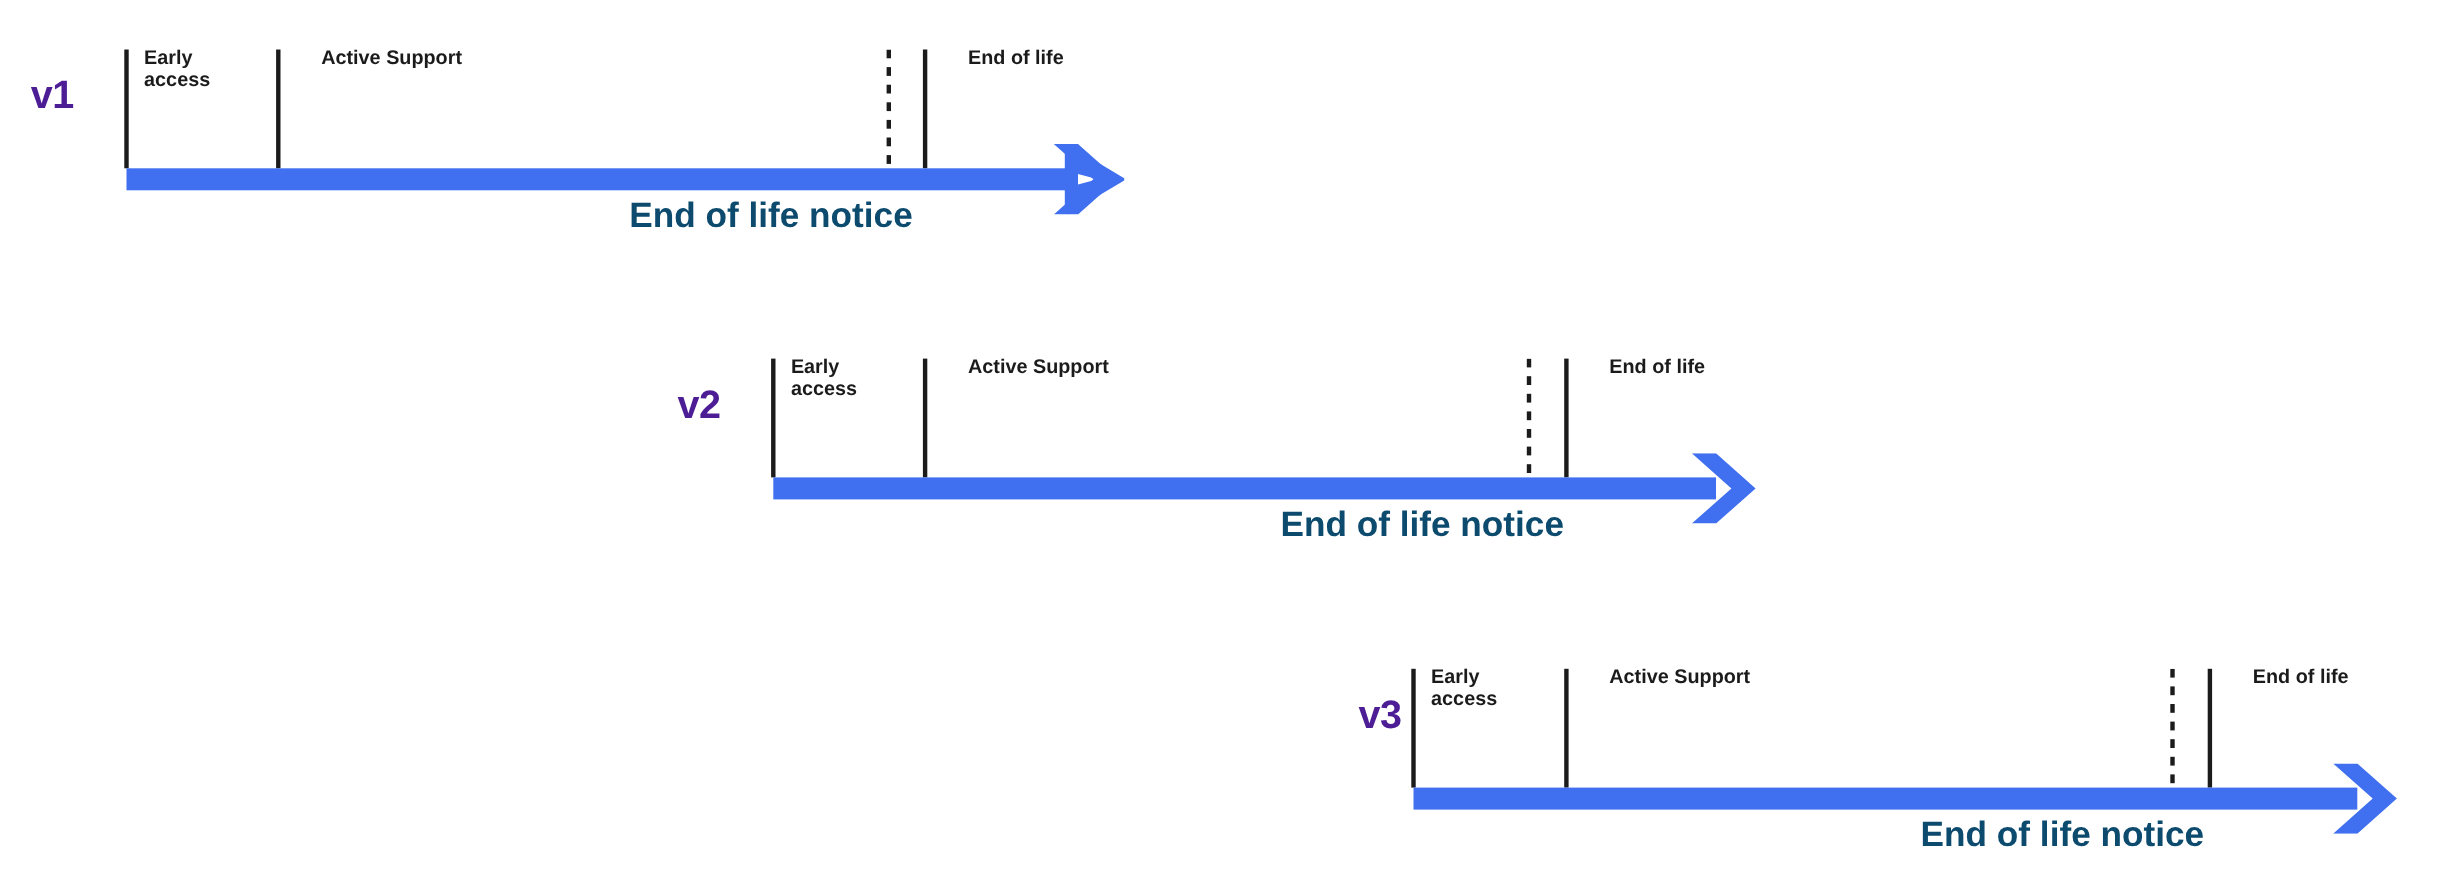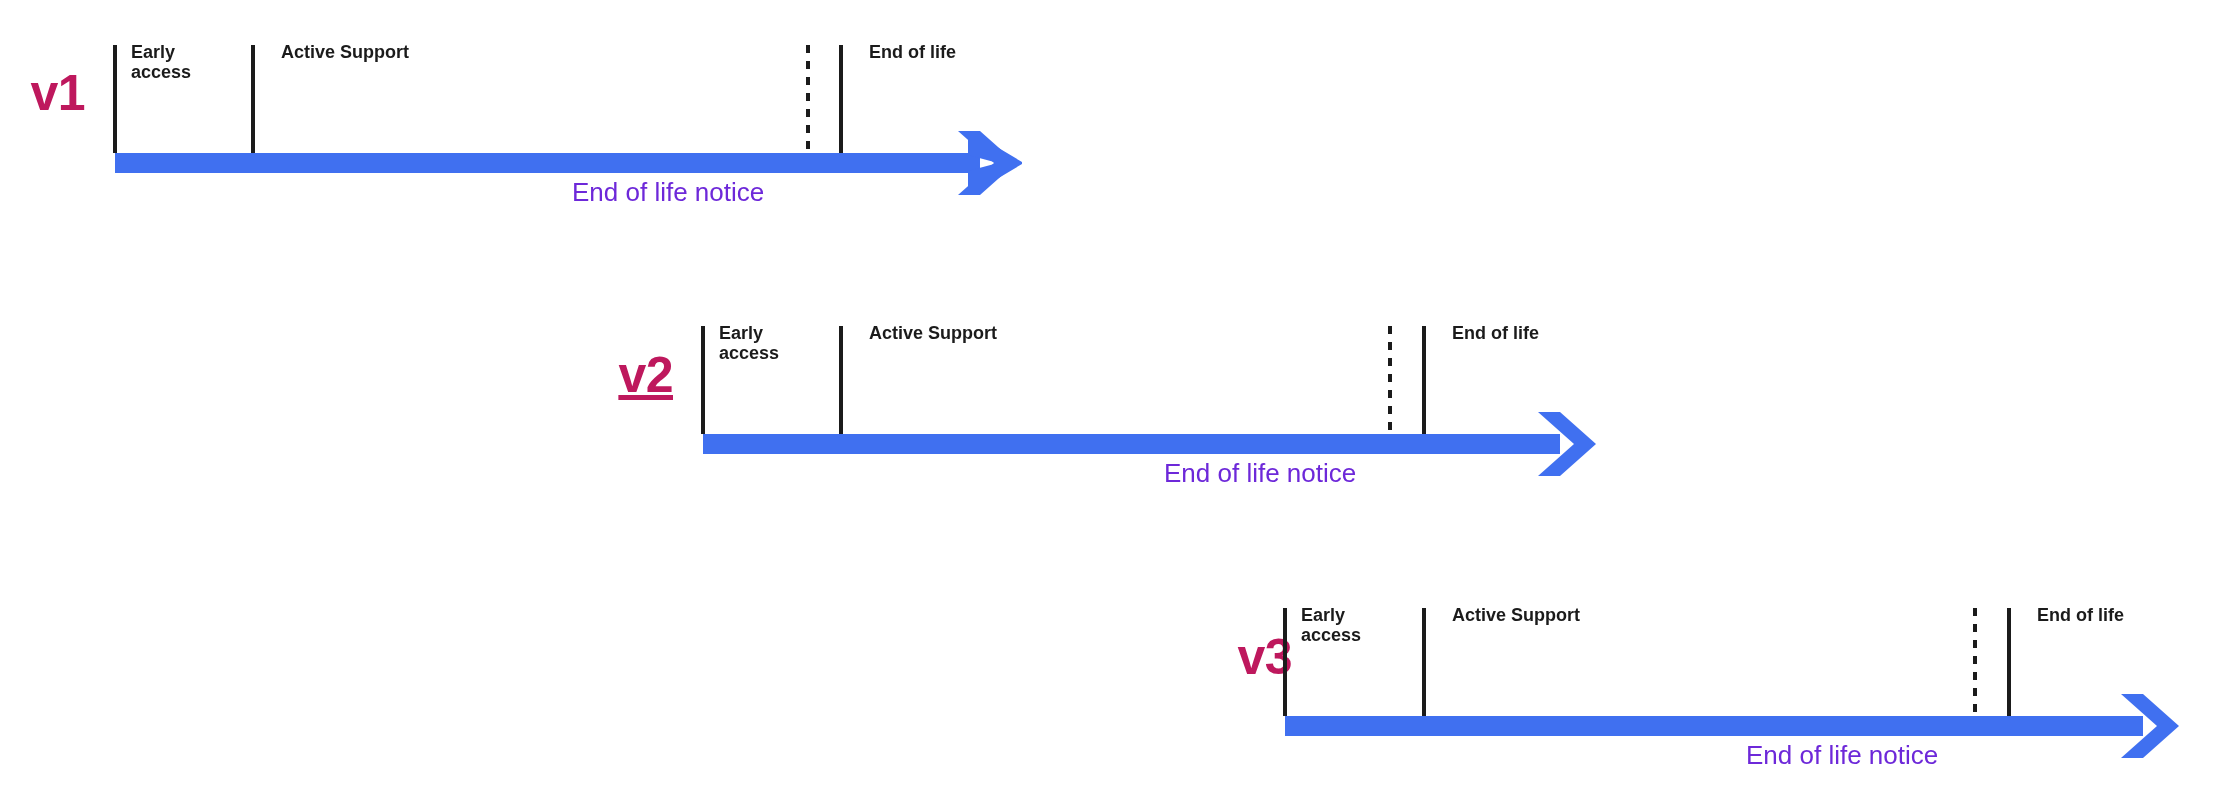--- a/index.html
+++ b/index.html
@@ -11,27 +11,27 @@
     overflow:hidden;
     position:relative;
   }
   #diagram{position:absolute;left:0;top:0;width:2228px;height:812px;}
 
   .row{position:absolute;left:0;top:0;width:2228px;height:812px;}
 
   
   .ver-label{
     position:absolute;
-    font-size:50px;
+    font-size:36px;
     font-weight:700;
-    color:#be185d;
+    color:#4c1d95;
     letter-spacing:-0.5px;
     line-height:1;
     white-space:nowrap;
-    text-align:right;
+    text-align:center;
   }
 
   
   .divider{
     position:absolute;
     width:4px;
     background:#1b1b1b;
   }
 
   
@@ -56,28 +56,28 @@
 
   
   .phase-label{
     position:absolute;
     font-size:18px;
     font-weight:700;
     color:#1b1b1b;
     line-height:1.12;
     white-space:pre-line;
   }
-  .phase-label.nowrap{white-space:nowrap;}
+  .phase-label.nowrap{white-space:nowrap;margin-left:11px;}
 
   
   .notice-label{
     position:absolute;
-    font-size:26px;
-    font-weight:400;
-    color:#6d28d9;
+    font-size:32px;
+    font-weight:700;
+    color:#0c4a6e;
     line-height:1;
     white-space:nowrap;
   }
 </style>
 </head>
 <body>
 
 <div id="diagram">
 
   <div class="row">
@@ -103,21 +103,21 @@
     <svg class="arrowhead" style="left:958px;top:131px;" width="66" height="64" viewBox="0 0 66 64">
       <path d="M 10 2 L 12 0 L 64 31 L 64 33 L 12 64 L 10 62 L 10 40 L 40 32 L 10 24 Z" fill="#4070f0"></path>
       <path d="M 0 0 L 22 0 L 58 32 L 22 64 L 0 64 L 36 32 Z" fill="#4070f0"></path>
     </svg>
 
     <div class="notice-label" style="left:572px;top:179px;">End of life notice</div>
   </div>
 
   <div class="row">
 
-    <div class="ver-label" style="left:598px;top:350px;width:75px;text-decoration:underline;">v2</div>
+    <div class="ver-label" style="left:598px;top:350px;width:75px;">v2</div>
 
     <div class="divider" style="left:701px;top:326px;height:108px;"></div>
 
     <div class="phase-label" style="left:719px;top:323px;">Early
 access</div>
 
     <div class="divider" style="left:839px;top:326px;height:108px;"></div>
 
     <div class="phase-label nowrap" style="left:869px;top:323px;">Active Support</div>
 

